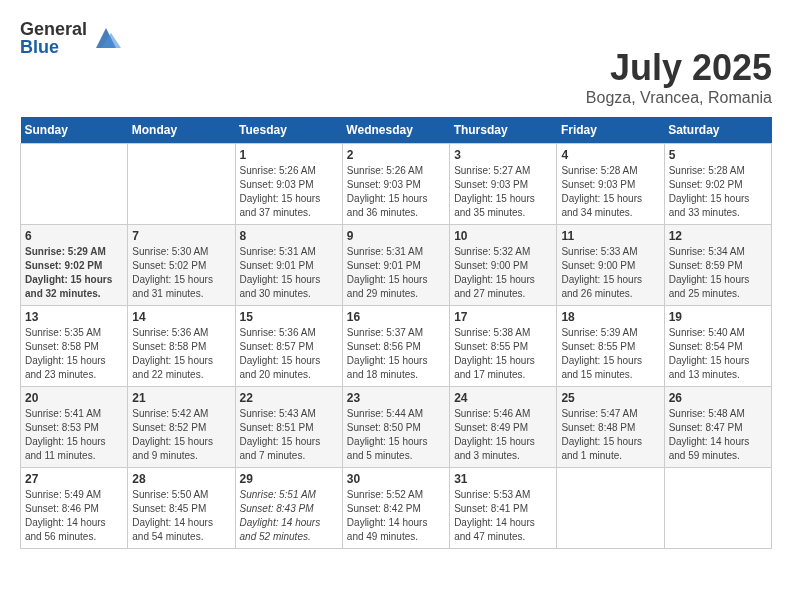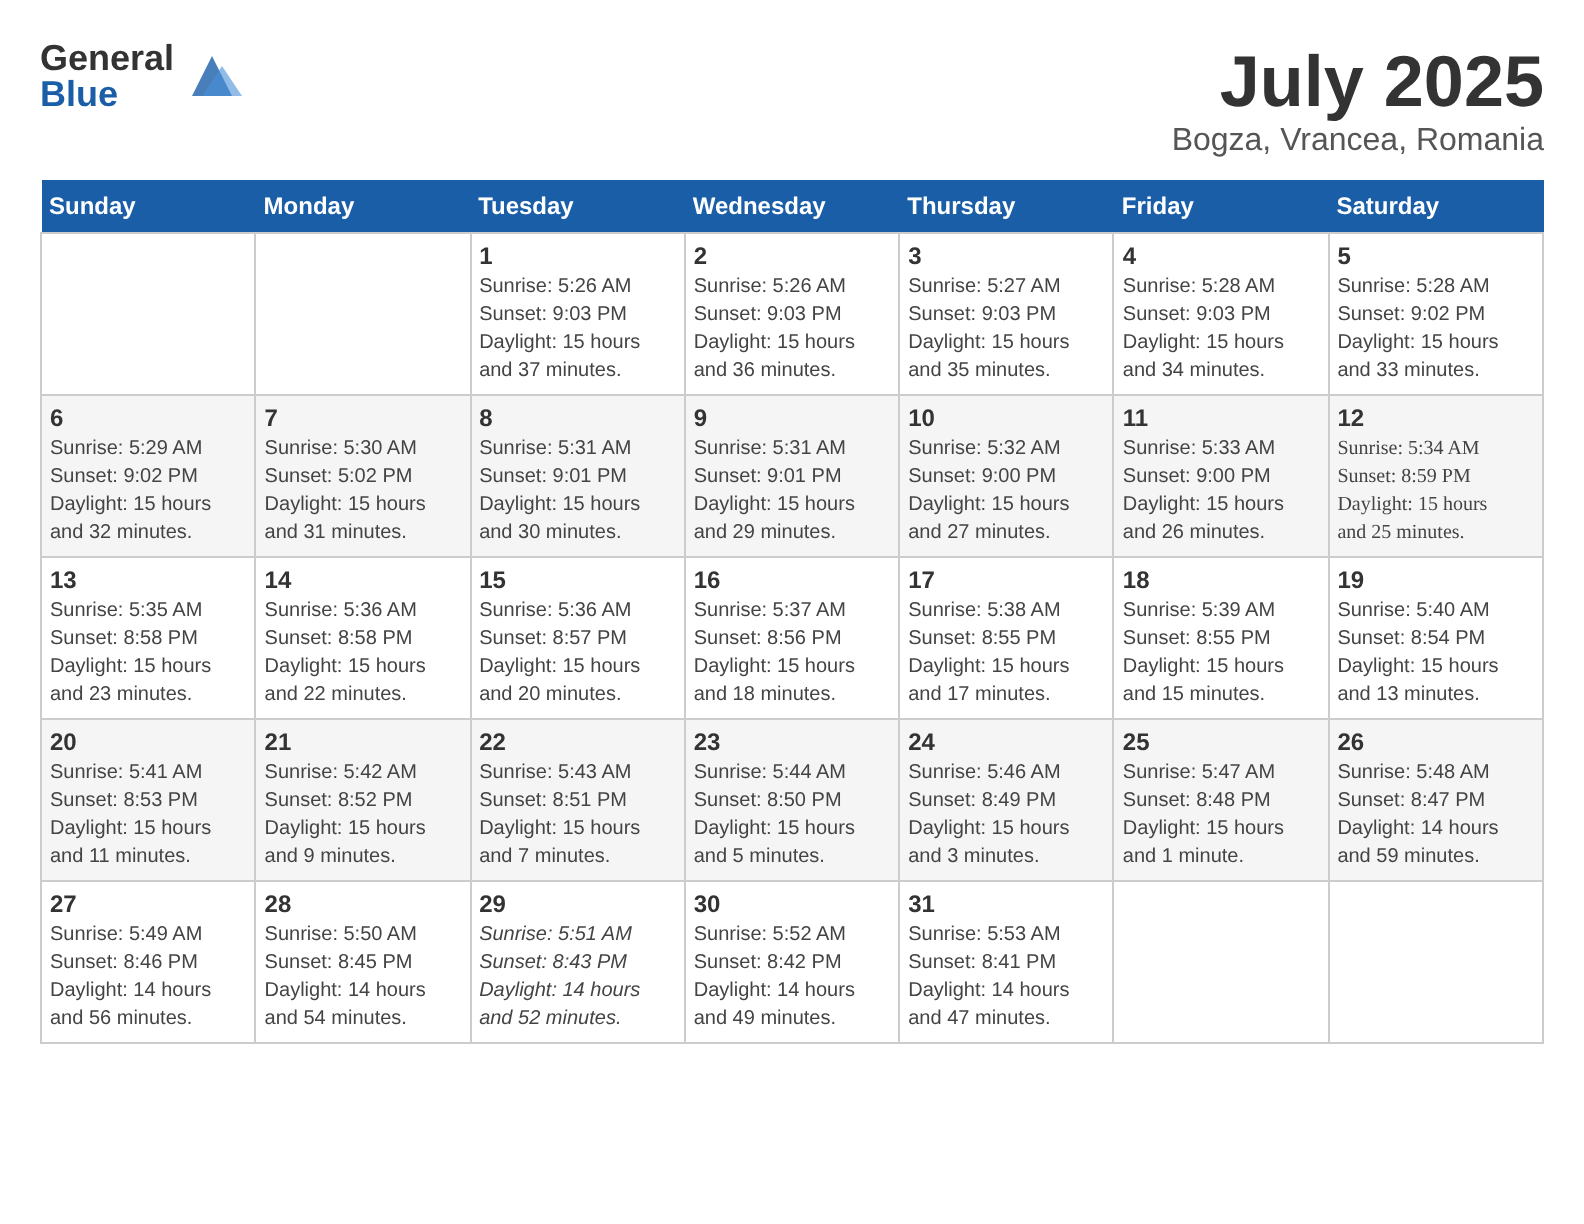--- a/index.html
+++ b/index.html
@@ -36,20 +36,21 @@
       font-weight: bold;
       color: #1a5ea8;
     }
     .logo-icon {
       width: 30px;
       height: 30px;
       margin-left: 4px;
     }
     .title-section {
       text-align: right;
+      margin-top: 27px;
     }
     .month-year {
       font-size: 36px;
       font-weight: bold;
       color: #333;
     }
     .location {
       font-size: 16px;
       color: #555;
       text-align: right;
@@ -162,21 +163,21 @@
           <span class="day-number">5</span>
           <div class="day-info" style="white-space: pre-line;">Sunrise: 5:28 AM
 Sunset: 9:02 PM
 Daylight: 15 hours
 and 33 minutes.</div>
         </td>
       </tr>
       <tr>
         <td>
           <span class="day-number">6</span>
-          <div class="day-info" style="white-space: pre-line;">Sunrise: 5:29 AM
+          <div class="day-info" style="white-space: pre-line; font-weight: bold;">Sunrise: 5:29 AM
 Sunset: 9:02 PM
 Daylight: 15 hours
 and 32 minutes.</div>
         </td>
         <td>
           <span class="day-number">7</span>
           <div class="day-info" style="white-space: pre-line;">Sunrise: 5:30 AM
 Sunset: 5:02 PM
 Daylight: 15 hours
 and 31 minutes.</div>
@@ -204,21 +205,21 @@
         </td>
         <td>
           <span class="day-number">11</span>
           <div class="day-info" style="white-space: pre-line;">Sunrise: 5:33 AM
 Sunset: 9:00 PM
 Daylight: 15 hours
 and 26 minutes.</div>
         </td>
         <td>
           <span class="day-number">12</span>
-          <div class="day-info" style="white-space: pre-line; font-family: Liberation Serif, serif;">Sunrise: 5:34 AM
+          <div class="day-info" style="white-space: pre-line;">Sunrise: 5:34 AM
 Sunset: 8:59 PM
 Daylight: 15 hours
 and 25 minutes.</div>
         </td>
       </tr>
       <tr>
         <td>
           <span class="day-number">13</span>
           <div class="day-info" style="white-space: pre-line;">Sunrise: 5:35 AM
 Sunset: 8:58 PM

